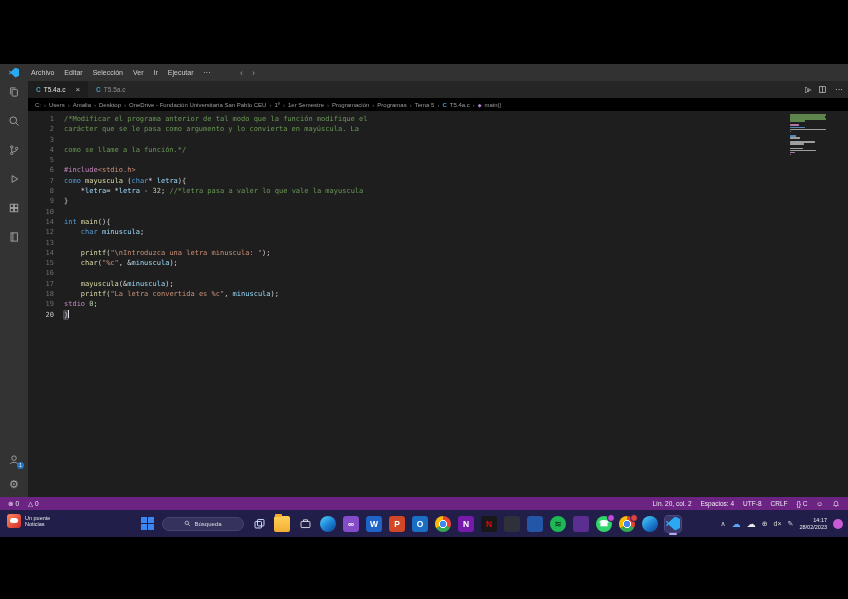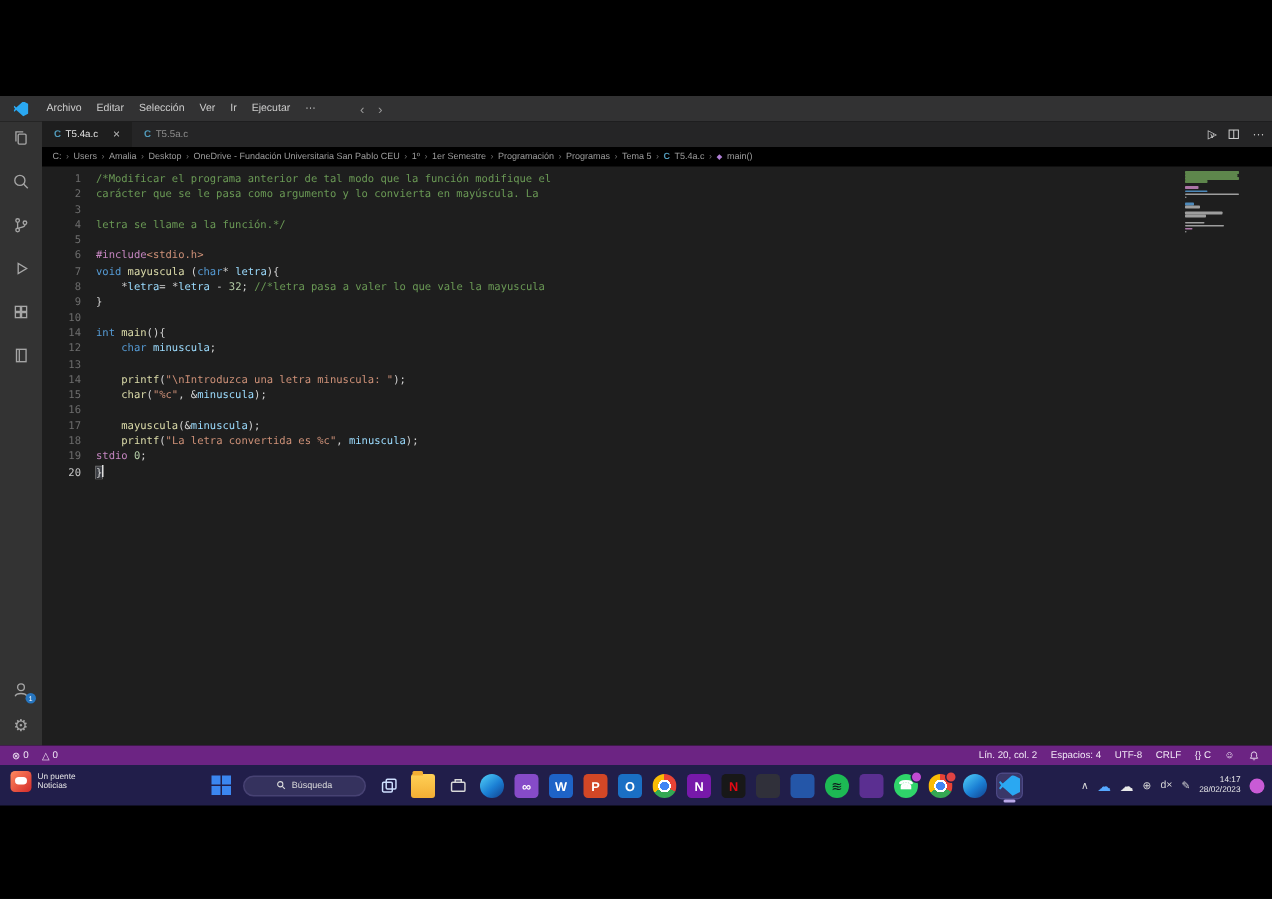--- a/index.html
+++ b/index.html
@@ -292,33 +292,33 @@
         </div>
         <div class="crow">
           <span class="ln">2</span>
           <span class="ctext"><span class="tk-comment">carácter que se le pasa como argumento y lo convierta en mayúscula. La</span></span>
         </div>
         <div class="crow">
           <span class="ln">3</span>
         </div>
         <div class="crow">
           <span class="ln">4</span>
-          <span class="ctext"><span class="tk-comment">letra se llame a la función.*/</span></span>
+          <span class="ctext"><span class="tk-comment">como se llame a la función.*/</span></span>
         </div>
         <div class="crow">
           <span class="ln">5</span>
           <span class="ctext"></span>
         </div>
         <div class="crow">
           <span class="ln">6</span>
           <span class="ctext"><span class="tk-ctrl">#include</span><span class="tk-string">&lt;stdio.h&gt;</span></span>
         </div>
         <div class="crow">
           <span class="ln">7</span>
-          <span class="ctext"><span class="tk-keyword">void </span><span class="tk-function">mayuscula </span><span class="tk-plain">(</span><span class="tk-keyword">char</span><span class="tk-plain">* </span><span class="tk-variable">letra</span><span class="tk-plain">){</span></span>
+          <span class="ctext"><span class="tk-keyword">como </span><span class="tk-function">mayuscula </span><span class="tk-plain">(</span><span class="tk-keyword">char</span><span class="tk-plain">* </span><span class="tk-variable">letra</span><span class="tk-plain">){</span></span>
         </div>
         <div class="crow">
           <span class="ln">8</span>
           <span class="ctext"><span class="tk-plain">    *</span><span class="tk-variable">letra</span><span class="tk-plain">= *</span><span class="tk-variable">letra</span><span class="tk-plain"> - </span><span class="tk-number">32</span><span class="tk-plain">; </span><span class="tk-comment">//*letra pasa a valer lo que vale la mayuscula</span></span>
         </div>
         <div class="crow">
           <span class="ln">9</span>
           <span class="ctext"><span class="tk-plain">}</span></span>
         </div>
         <div class="crow">

